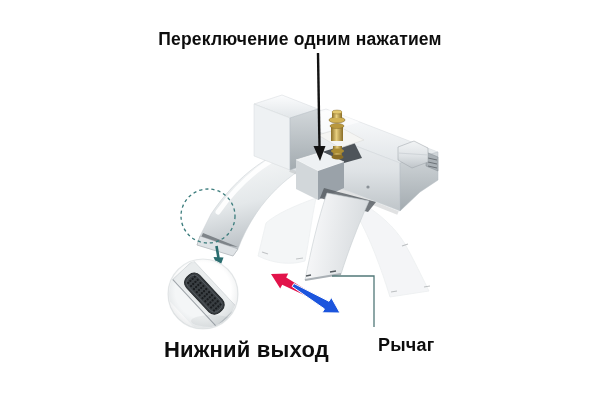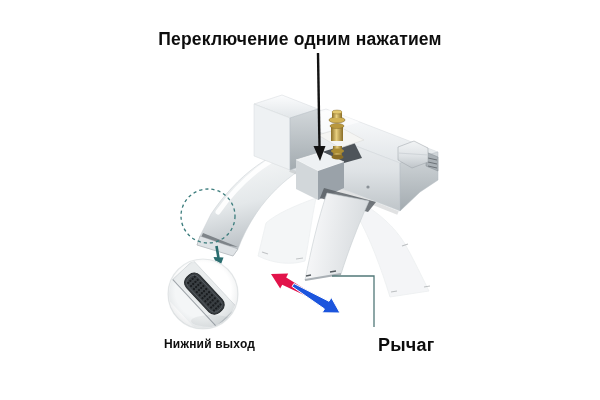--- a/index.html
+++ b/index.html
@@ -7,21 +7,21 @@
     position:relative;width:600px;height:400px;overflow:hidden;
     background:var(--background,#fff);
     font-family:"Liberation Sans", sans-serif;
   }
   .stage svg{position:absolute;left:0;top:0;}
   .lbl{
     position:absolute;font-weight:700;color:var(--text,#0d0d0d);
     white-space:nowrap;letter-spacing:.2px;
   }
   .title{left:0;width:600px;text-align:center;top:29px;font-size:17.5px;}
-  .lbl-outlet{left:164px;top:337px;font-size:12px;}
+  .lbl-outlet{left:164px;top:337px;font-size:22px;}
   .lbl-lever{left:345px;top:335px;font-size:18px;margin-left:33px;}
 
   
   .s-black{stroke:var(--arrow-black,#111);}
   .f-black{fill:var(--arrow-black,#111);}
   .s-dash{stroke:var(--dashed-circle-teal,#3d7d7d);}
   .s-teal{stroke:var(--zoom-teal,#2a6d6f);}
   .f-teal{fill:var(--zoom-teal,#2a6d6f);}
   .s-callout{stroke:var(--callout-line,#517878);}
   .f-hot{fill:var(--hot-red,#e2134a);}

